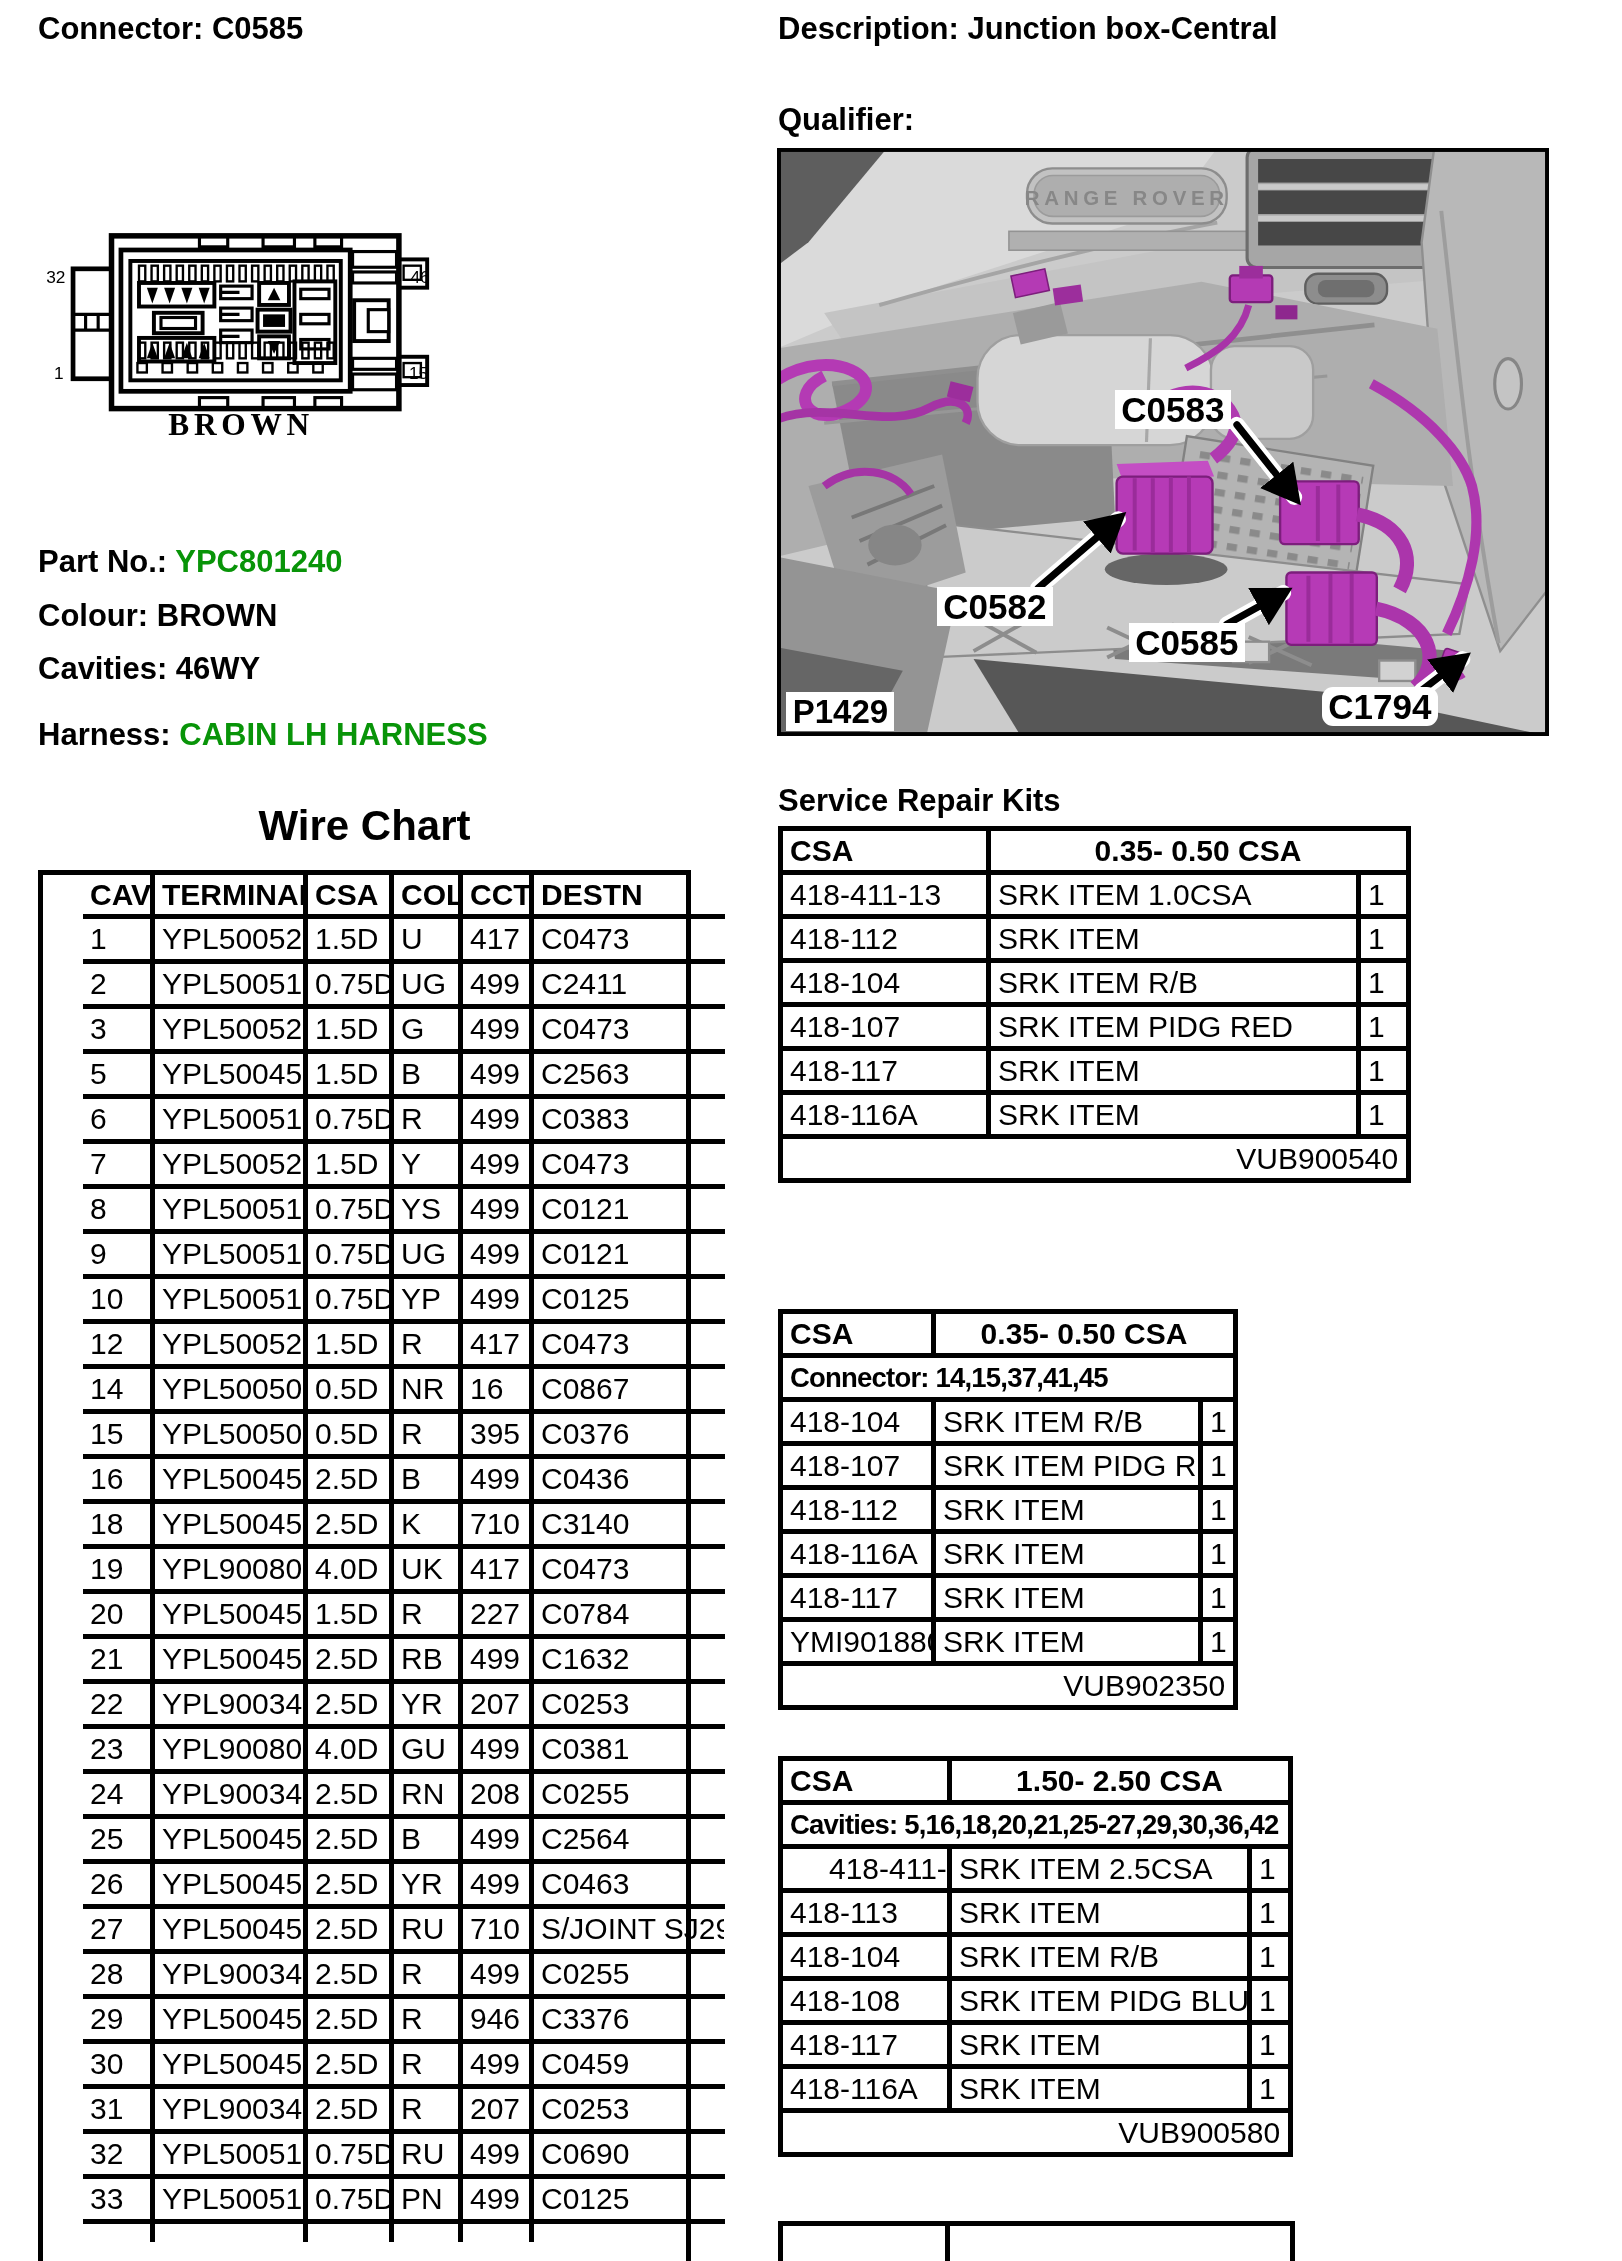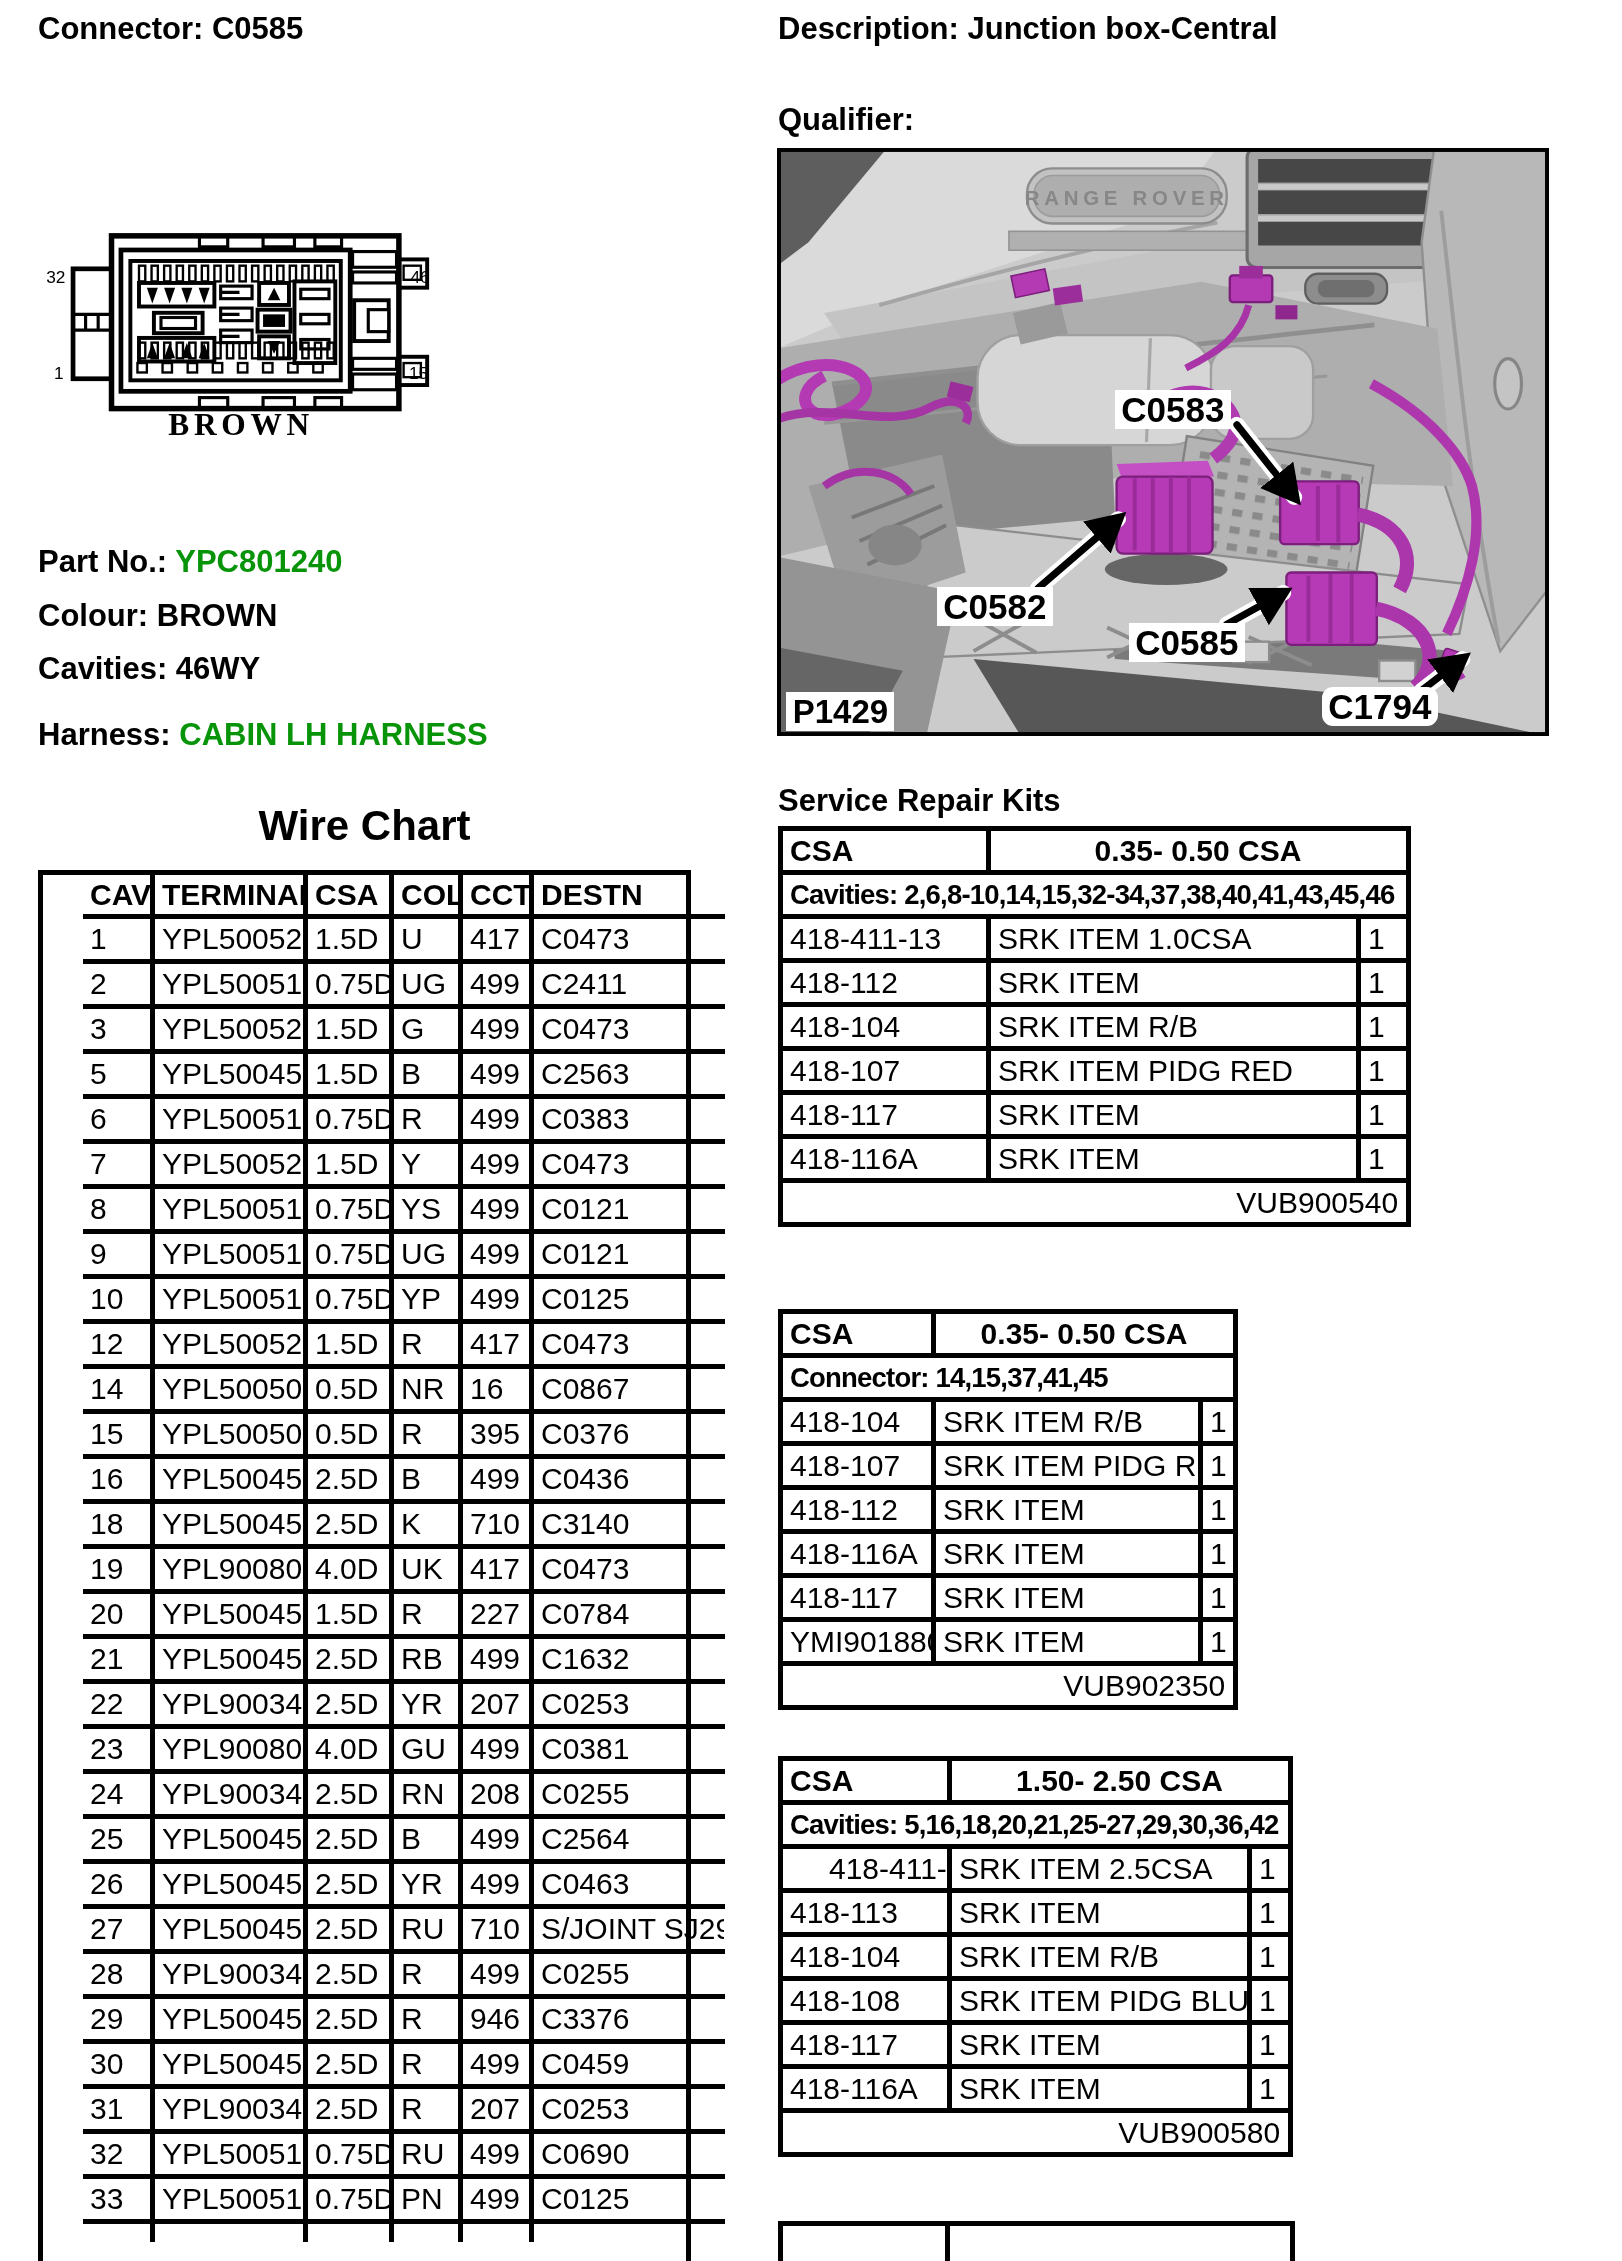--- a/index.html
+++ b/index.html
@@ -591,23 +591,20 @@
     <div class="callout" style="left:9.4px;top:544px;font-size:33px;">P1429</div>
   </div>
 
   <div class="abs srk-head" style="left:778px;top:783px;">Service Repair Kits</div>
 
   <div class="abs srk" style="left:778px;top:826px;width:633px;">
     <div class="srow sr-head">
       <div class="s-div" style="width:208px;">CSA</div>
       <div class="s-span" style="width:414px;">0.35- 0.50 CSA</div>
     </div>
-    <div class="srow sr-cav">
-      <div>Cavities: 2,6,8-10,14,15,32-34,37,38,40,41,43,45,46</div>
-    </div>
     <div>
 
         <div class="srow">
           <div class="s-div" style="width:208px;">418-411-13</div>
           <div class="s-div" style="width:370px;">SRK ITEM 1.0CSA</div>
           <div class="s-qty" style="width:44px;">1</div>
         </div>
 
         <div class="srow">
           <div class="s-div" style="width:208px;">418-112</div>

